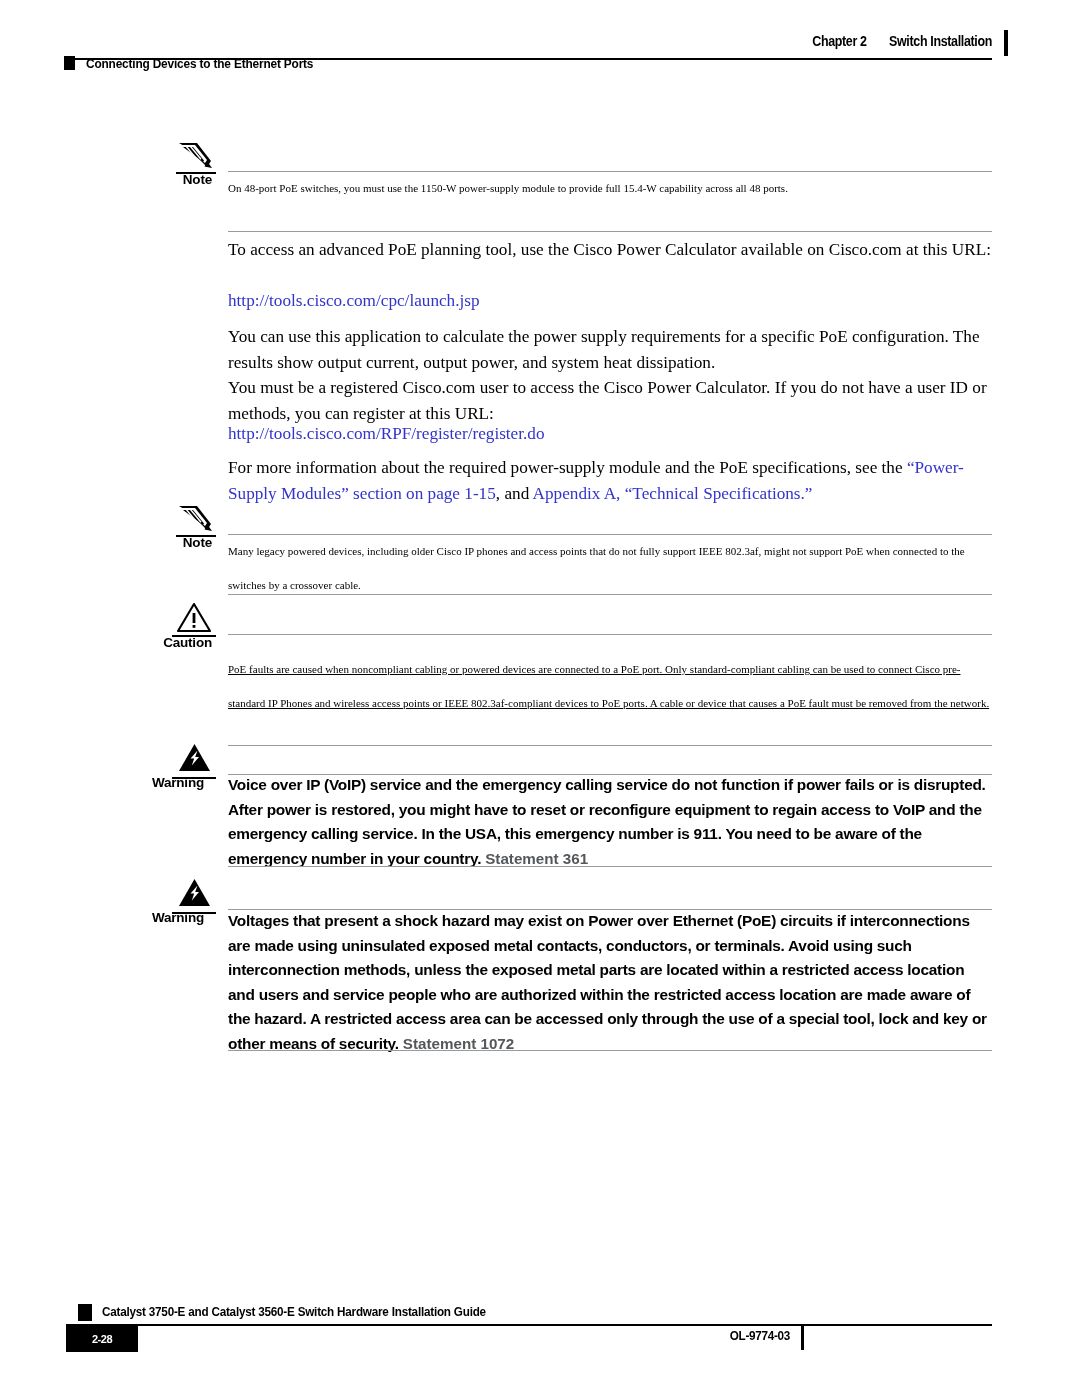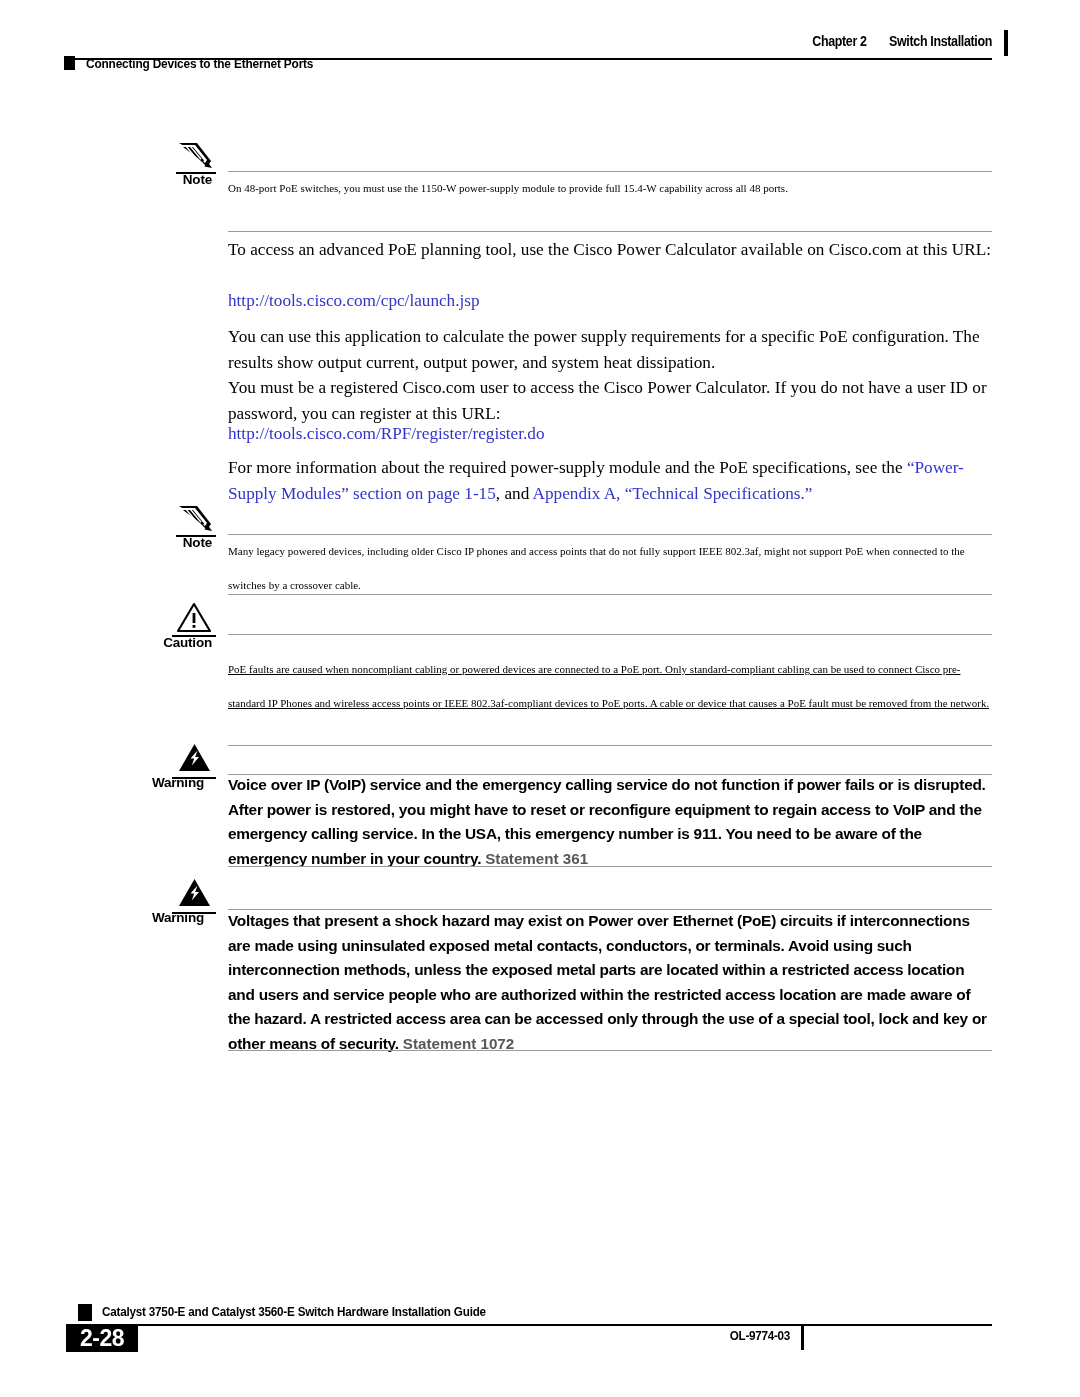--- a/index.html
+++ b/index.html
@@ -134,21 +134,21 @@
     position:absolute; left:78px; top:29px; width:914px; height:2px; background:#000;
   }
   .ftr-pagebox{
     position:absolute; left:66px; top:29px; width:72px; height:28px;
     background:#000;
   }
   .ftr-pagenum{
     position:absolute; left:66px; top:31px; width:72px; height:25px;
     color:#fff;
     font-family:"Liberation Sans", sans-serif;
-    font-weight:bold; font-size:23px;
+    font-weight:bold; font-size:11px;
     letter-spacing:-0.5px;
     display:flex; align-items:center; justify-content:center;
   }
   .ftr-docid{
     position:absolute; right:86px; top:33px;
     font-family:"Liberation Sans", sans-serif;
     font-weight:bold; font-size:13px;
     letter-spacing:-0.3px;
     transform:scaleX(0.9); transform-origin:right center;
     white-space:nowrap; color:#000;
@@ -191,21 +191,21 @@
     <div class="body" style="top:31px;">On 48-port PoE switches, you must use the 1150-W power-supply module to provide full 15.4-W capability across all 48 ports.</div>
     <div class="rule" style="top:91px;"></div>
   </div>
 
   <div class="para" style="top:237px;">To access an advanced PoE planning tool, use the Cisco Power Calculator available on Cisco.com at this URL:</div>
 
   <div class="para link" style="top:288px;">http://tools.cisco.com/cpc/launch.jsp</div>
 
   <div class="para" style="top:324px;">You can use this application to calculate the power supply requirements for a specific PoE configuration. The results show output current, output power, and system heat dissipation.</div>
 
-  <div class="para" style="top:375px;">You must be a registered Cisco.com user to access the Cisco Power Calculator. If you do not have a user ID or password, you can register at this URL:</div>
+  <div class="para" style="top:375px;">You must be a registered Cisco.com user to access the Cisco Power Calculator. If you do not have a user ID or methods, you can register at this URL:</div>
 
   <div class="para link" style="top:421px;">http://tools.cisco.com/RPF/register/register.do</div>
 
   <div class="para" style="top:455px;">
     <span>For more information about the required power-supply module and the PoE specifications, see the</span>
     <span class="link">“Power-Supply Modules” section on page 1-15</span><span>, and </span><span class="link">Appendix A, “Technical Specifications.”</span>
   </div>
 
   <div class="admon note" style="top:503px;">
     <div class="icon ico-note" style="left:176px; top:0px;">

